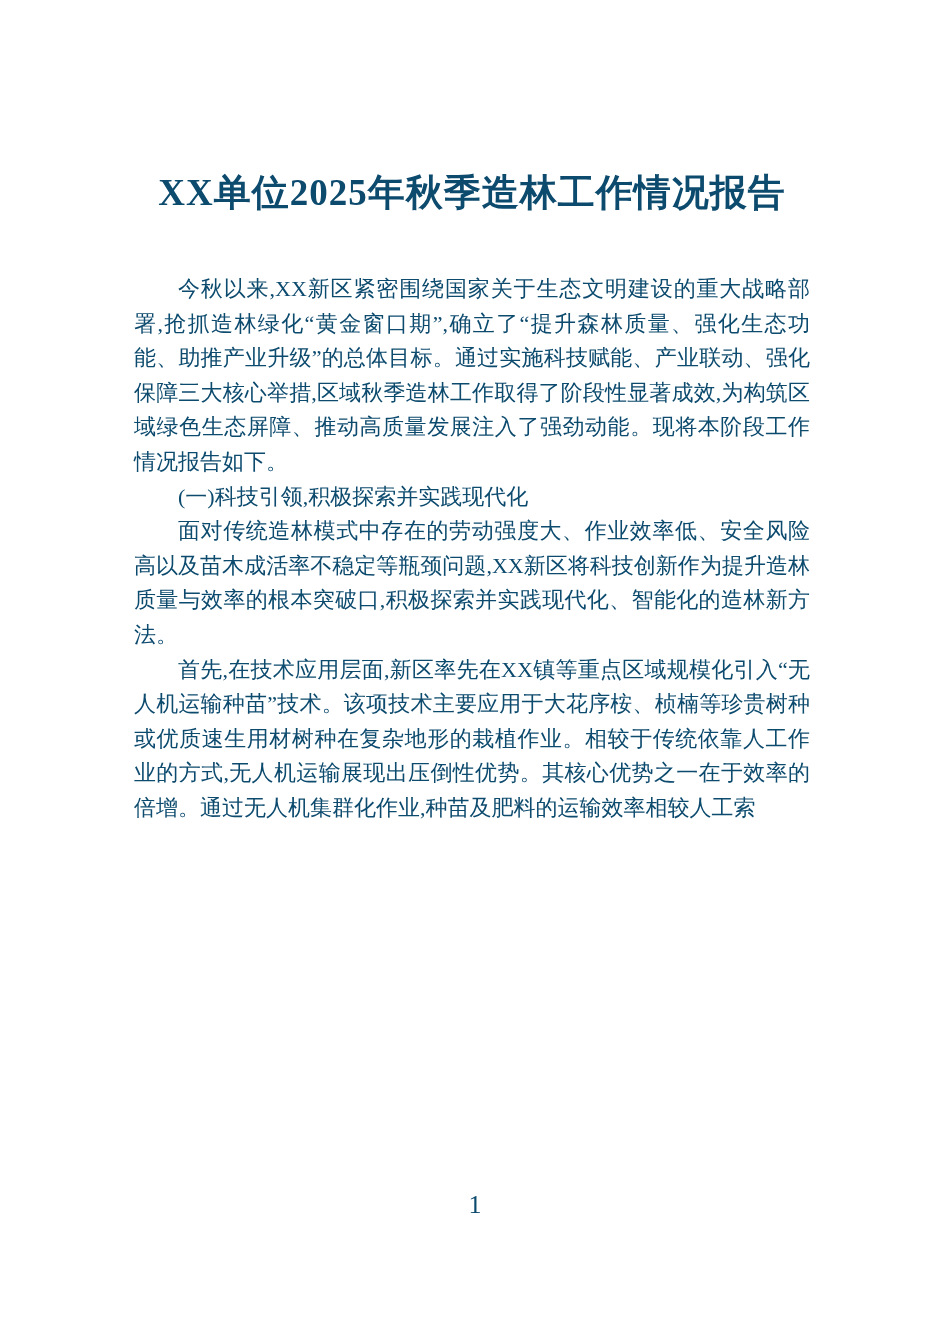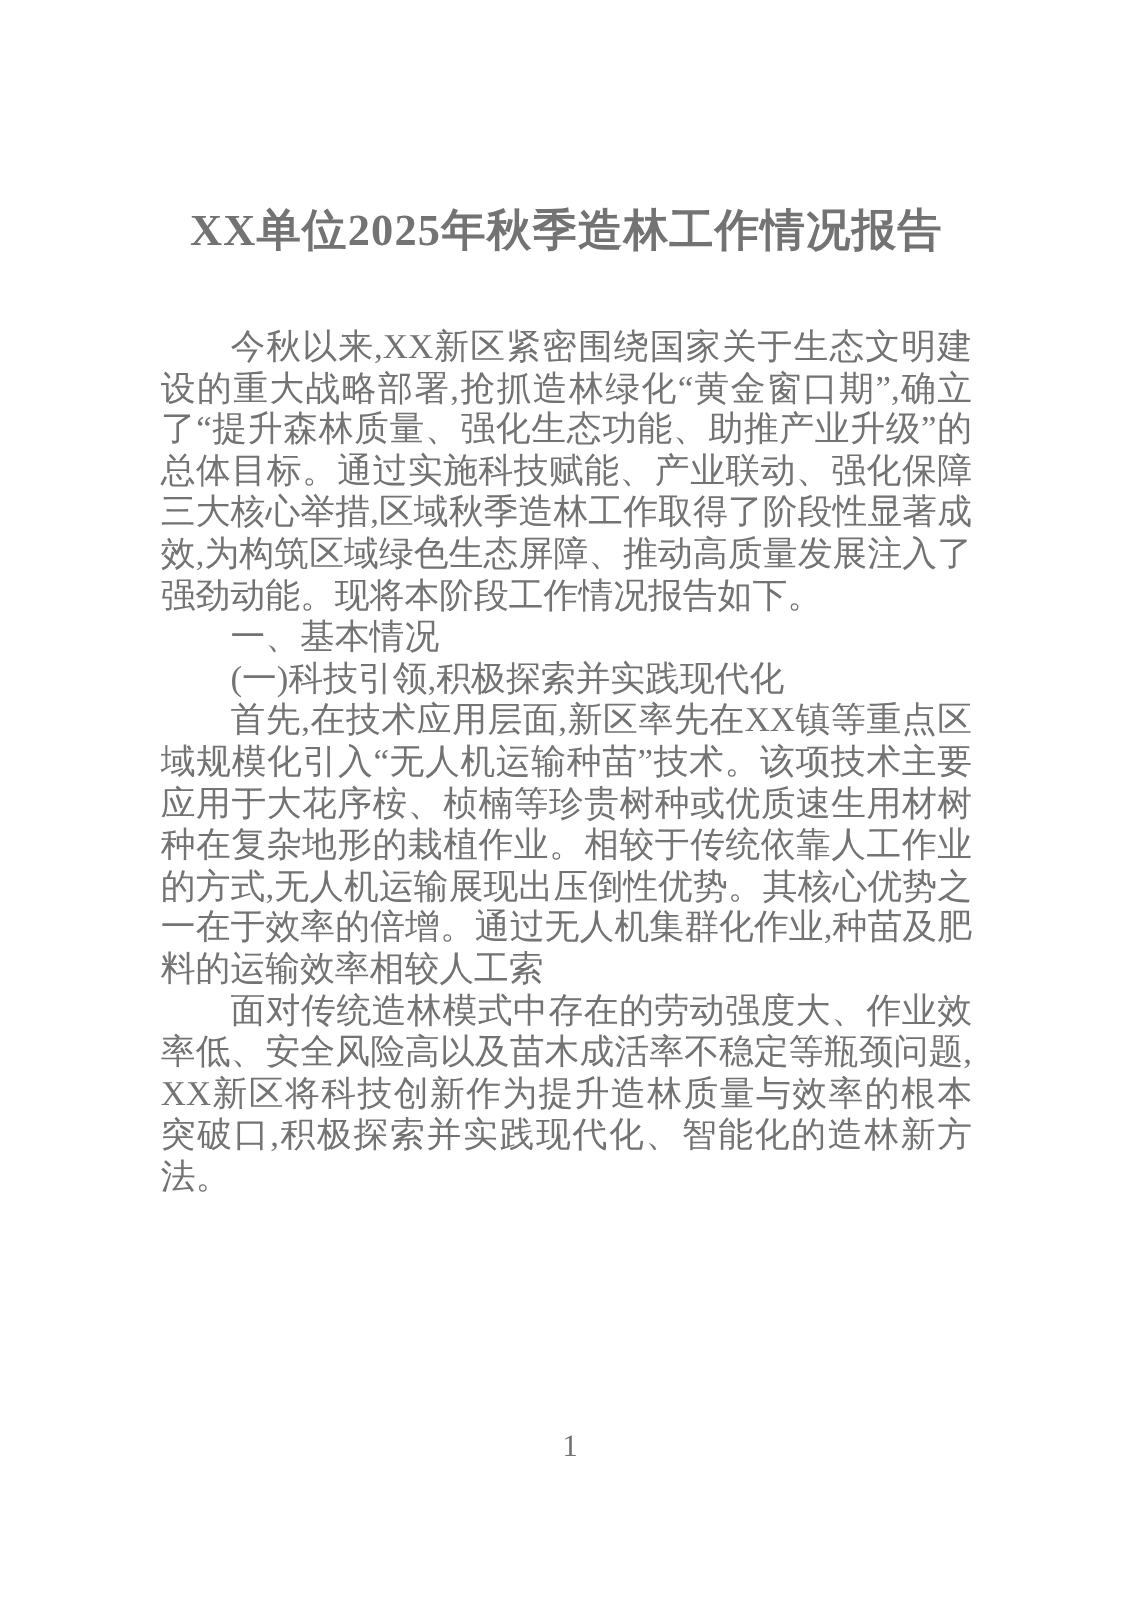--- a/index.html
+++ b/index.html
@@ -5,41 +5,41 @@
   html, body {
     margin: 0;
     padding: 0;
     background: #ffffff;
   }
   .page {
     position: relative;
     width: 950px;
     height: 1344px;
     background: #ffffff;
-    color: #737373;
+    color: #0c4a6e;
     font-family: "Liberation Serif", "DejaVu Serif", serif;
     overflow: hidden;
   }
   .content {
     position: absolute;
     left: 134px;
     top: 0;
     width: 676px;
   }
   .doc-title {
     margin: 168px 0 55px 0;
     text-align: center;
     font-size: 37px;
     line-height: 49px;
     font-weight: bold;
     letter-spacing: 1px;
   }
   .para, .heading, .subheading {
     margin: 0;
-    font-size: 29px;
+    font-size: 22px;
     line-height: 34.6px;
     text-align: justify;
     text-indent: 2em;
     word-break: break-all;
   }
   .heading, .subheading {
     text-align: left;
     font-weight: normal;
   }
   .page-number {
@@ -54,24 +54,23 @@
 </style>
 </head>
 <body>
 
 <div class="page">
   <div class="content">
     <div class="doc-title">XX单位2025年秋季造林工作情况报告</div>
 
     <p class="para">今秋以来,XX新区紧密围绕国家关于生态文明建设的重大战略部署,抢抓造林绿化“黄金窗口期”,确立了“提升森林质量、强化生态功能、助推产业升级”的总体目标。通过实施科技赋能、产业联动、强化保障三大核心举措,区域秋季造林工作取得了阶段性显著成效,为构筑区域绿色生态屏障、推动高质量发展注入了强劲动能。现将本阶段工作情况报告如下。</p>
 
-    <p class="heading">一、基本情况</p>
 
 
     <p class="subheading">(一)科技引领,积极探索并实践现代化</p>
 
+    <p class="para">面对传统造林模式中存在的劳动强度大、作业效率低、安全风险高以及苗木成活率不稳定等瓶颈问题,XX新区将科技创新作为提升造林质量与效率的根本突破口,积极探索并实践现代化、智能化的造林新方法。</p>
+
     <p class="para">首先,在技术应用层面,新区率先在XX镇等重点区域规模化引入“无人机运输种苗”技术。该项技术主要应用于大花序桉、桢楠等珍贵树种或优质速生用材树种在复杂地形的栽植作业。相较于传统依靠人工作业的方式,无人机运输展现出压倒性优势。其核心优势之一在于效率的倍增。通过无人机集群化作业,种苗及肥料的运输效率相较人工索</p>
-
-    <p class="para">面对传统造林模式中存在的劳动强度大、作业效率低、安全风险高以及苗木成活率不稳定等瓶颈问题,XX新区将科技创新作为提升造林质量与效率的根本突破口,积极探索并实践现代化、智能化的造林新方法。</p>
   </div>
 
   <div class="page-number">1</div>
 </div>
 
 </body></html>

